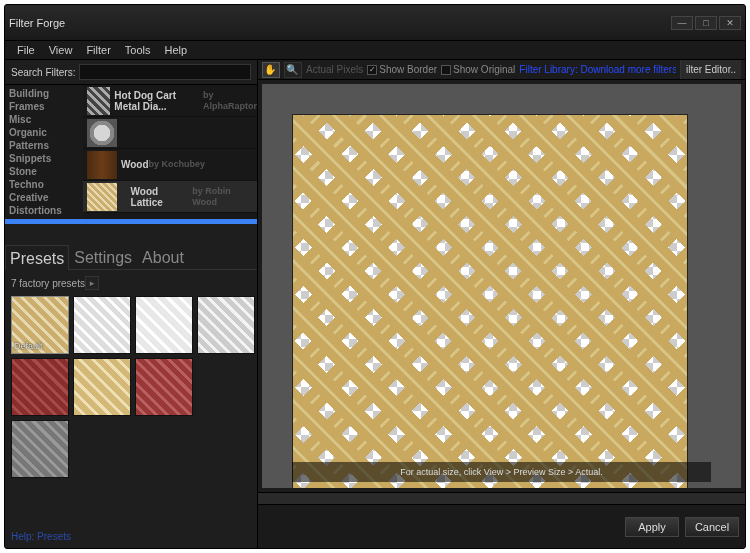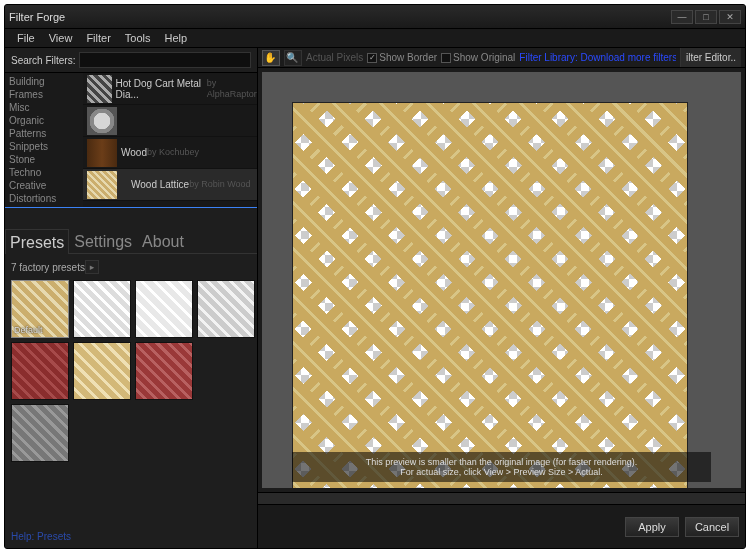--- a/index.html
+++ b/index.html
@@ -1,27 +1,27 @@
 <!DOCTYPE html>
 <html><head>
 <meta charset="utf-8">
 <style>
 * { box-sizing: border-box; margin: 0; padding: 0; font-family: "Segoe UI", Tahoma, sans-serif; }
 body { background: #fff; width: 750px; height: 553px; overflow: hidden; }
 .window { position: absolute; left: 4px; top: 4px; width: 742px; height: 545px; background: #1a1a1a; border: 1px solid #000; border-radius: 3px; display: flex; flex-direction: column; overflow: hidden; }
-.titlebar { height: 24px; background: linear-gradient(#2a2a2a,#1a1a1a); display: flex; align-items: center; padding: 0 4px; color: #ddd; font-size: 11px; border-bottom: 1px solid #000; }
+.titlebar { height: 36px; background: linear-gradient(#2a2a2a,#1a1a1a); display: flex; align-items: center; padding: 0 4px; color: #ddd; font-size: 11px; border-bottom: 1px solid #000; }
 .titlebar .spacer { flex: 1; }
 .winbtn { width: 22px; height: 14px; margin-left: 2px; background: #2a2a2a; border: 1px solid #444; display: flex; align-items: center; justify-content: center; color: #aaa; font-size: 9px; cursor: pointer; }
 .menubar { height: 18px; display: flex; align-items: center; padding: 0 6px; color: #ccc; font-size: 11px; gap: 2px; }
 .menubar span { padding: 2px 6px; cursor: pointer; }
 .body { flex: 1; display: flex; overflow: hidden; border-top: 1px solid #000; }
 .leftcol { width: 253px; background: #1e1e1e; display: flex; flex-direction: column; border-right: 1px solid #000; }
 .searchrow { padding: 4px 6px; display: flex; align-items: center; gap: 4px; color: #ccc; font-size: 10px; }
 .searchrow input { flex: 1; height: 16px; background: #0f0f0f; border: 1px solid #333; color: #ccc; font-size: 10px; padding: 0 3px; }
-.uplist { flex: 0 0 135px; display: flex; border-top: 1px solid #000; border-bottom: 1px solid #3b82f6; }
+.uplist { flex: 0 0 135px; display: flex; border-top: 1px solid #000; border-bottom: 5px solid #3b82f6; font-weight: bold; }
 .cats { width: 78px; background: #1a1a1a; overflow: hidden; padding: 2px 4px; color: #888; font-size: 10px; line-height: 13px; }
 .cats div { cursor: pointer; }
 .filters { flex: 1; overflow: hidden; background: #181818; }
 .frow { display: flex; align-items: center; height: 32px; border-bottom: 1px solid #111; cursor: pointer; }
 .frow:hover, .frow.sel { background: #2a2a2a; gap: 10px; }
 .fthumb { width: 30px; height: 28px; margin: 0 4px; background: #333; }
 .finfo { display: flex; flex-direction: row; font-size: 10px; color: #ccc; line-height: 11px; }
 .finfo .by { color: #555; font-size: 9px; }
 .tabs { display: flex; margin-top: 20px; border-bottom: 1px solid #333; font-size: 16px; color: #888; }
 .tabs span { padding: 4px 4px 2px 4px; cursor: pointer; border: 1px solid transparent; border-bottom: none; }
@@ -179,21 +179,20 @@
             <div class="box"></div>
             <span>Show Original</span>
           </div>
         <span class="lnk" style="flex:1">Filter Library: Download more filters!</span>
         <div class="edbtn">ilter Editor..</div>
       </div>
 
       <div class="viewport">
         <div class="canvas"></div>
         <div class="hint">
-          <div>This preview is smaller than the original image (for faster rendering).</div>
           <div>For actual size, click View &gt; Preview Size &gt; Actual.</div>
         </div>
       </div>
       <div class="scrollh"></div>
 
       <div class="footer">
         <button class="btn">Apply</button>
         <button class="btn">Cancel</button>
       </div>
     </div>

